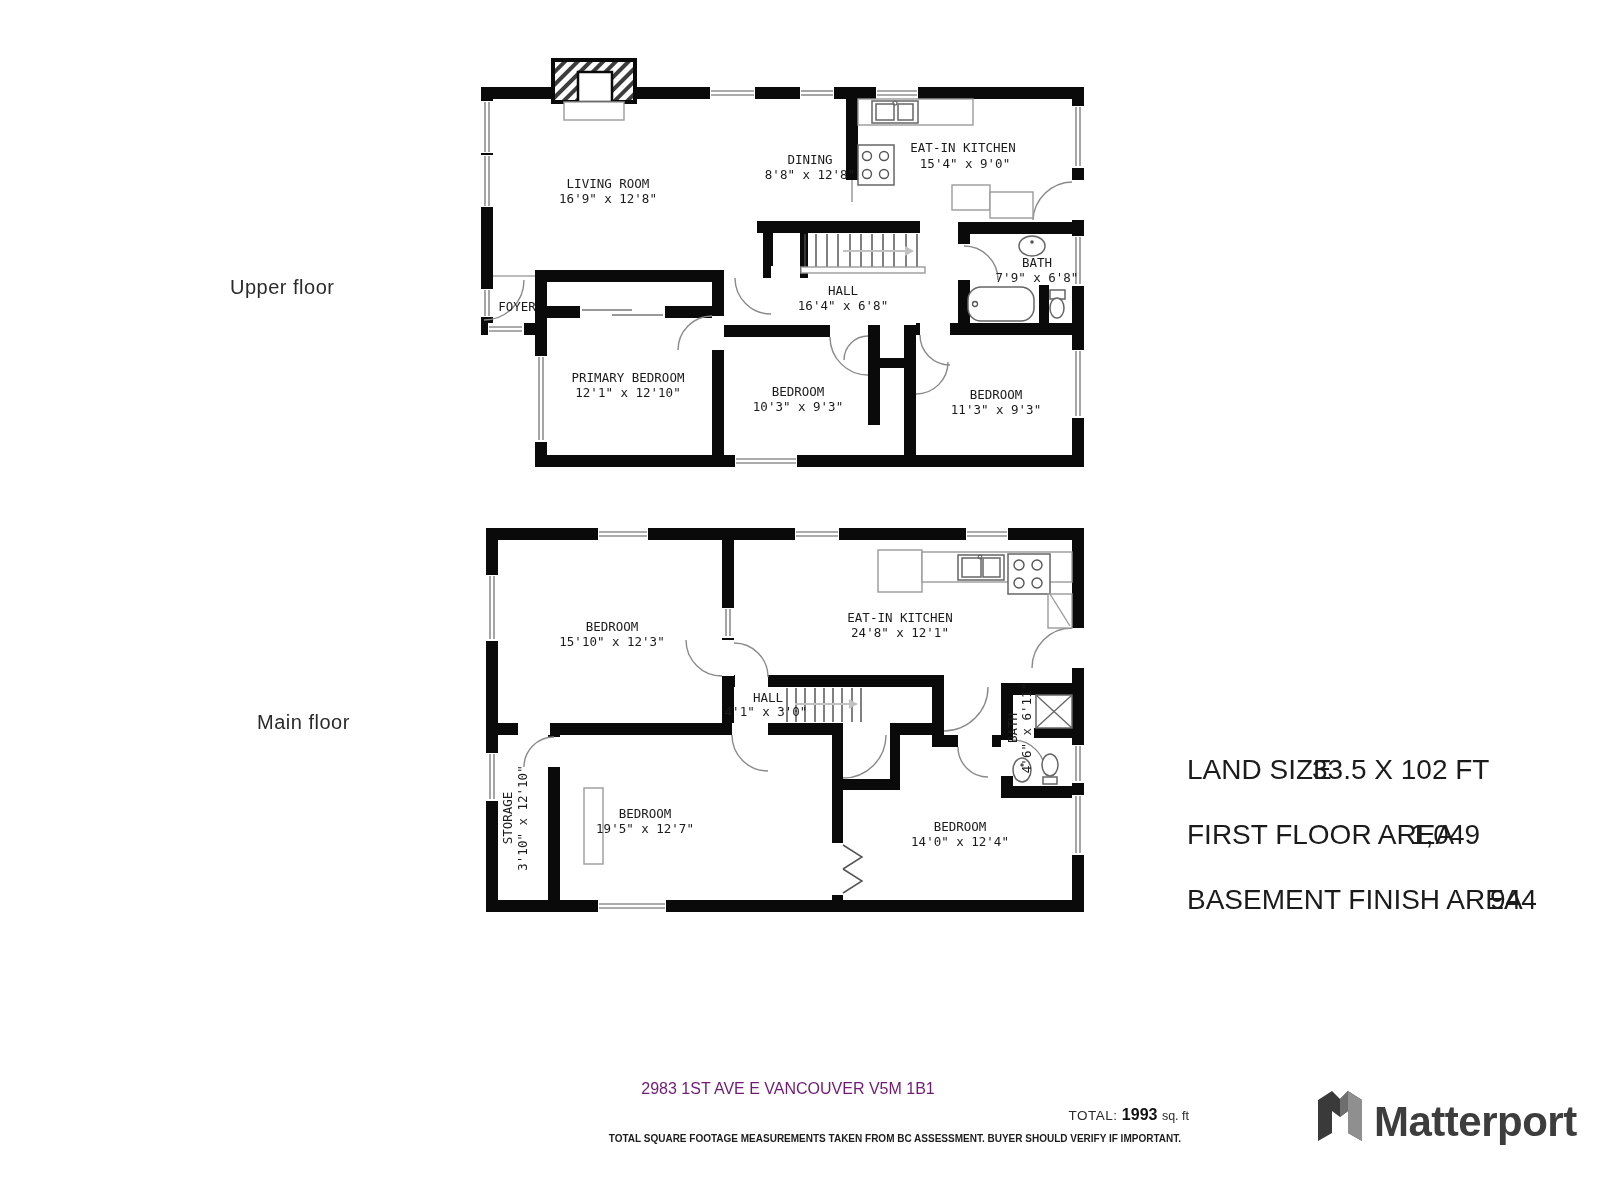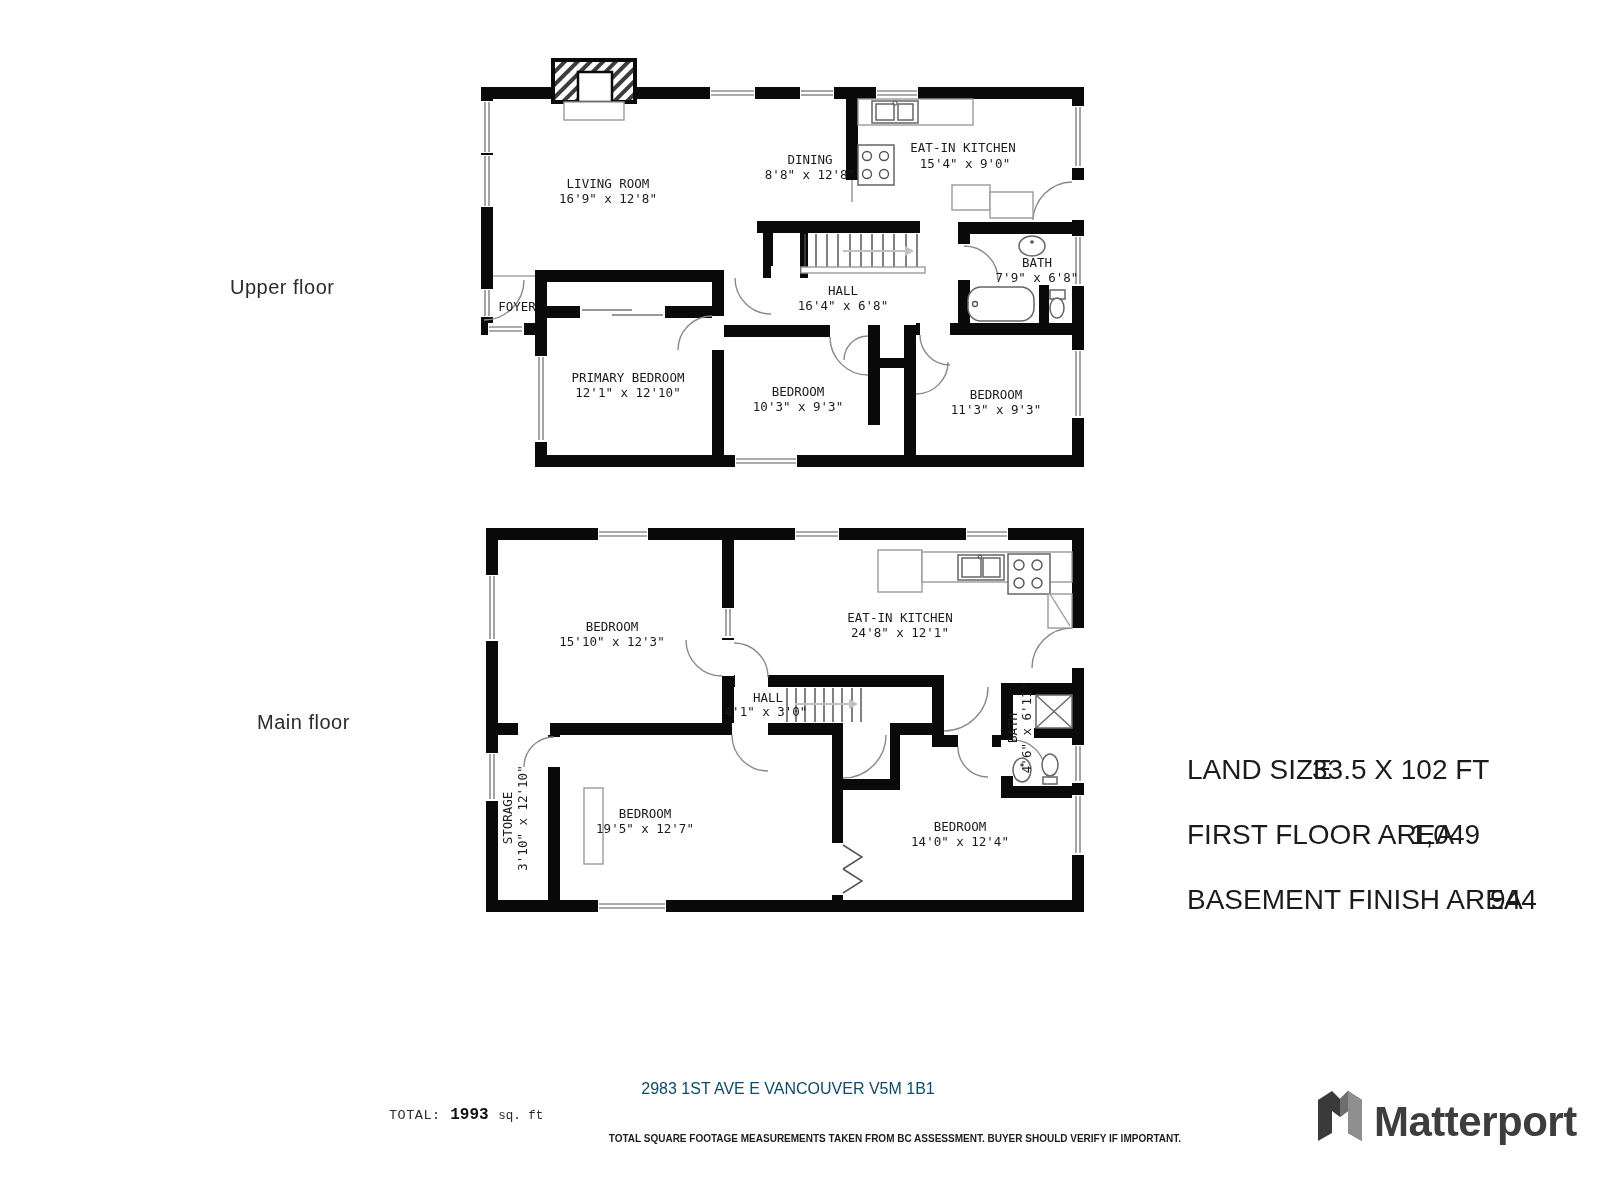--- a/index.html
+++ b/index.html
@@ -6,22 +6,22 @@
   .canvas{position:relative;width:1600px;height:1200px;background:#ffffff;overflow:hidden;
           font-family:"Liberation Sans",sans-serif;}
   .plan-svg{position:absolute;left:0;top:0;}
   .floor-label{position:absolute;font-size:20px;color:#2b2b2b;letter-spacing:0.5px;}
   .info-block{position:absolute;left:1187px;top:0;width:380px;}
   .info-row{position:absolute;left:0;width:380px;height:28px;font-size:28px;color:#1b1b1b;white-space:nowrap;}
   .info-row .val{position:absolute;top:0;}
   .row-0{top:754px;} .row-0 .val{left:125px;}
   .row-1{top:819px;} .row-1 .val{left:223px;}
   .row-2{top:884px;} .row-2 .val{left:260px;padding-left:43px;}
-  .addr{position:absolute;left:388px;width:800px;top:1080px;text-align:center;font-size:16px;color:#0c4a6e;}
-  .total-line{position:absolute;left:389px;width:800px;top:1106px;text-align:left;color:#2b2b2b;font-family:Liberation Mono, monospace;}
+  .addr{position:absolute;left:388px;width:800px;top:1080px;text-align:center;font-size:16px;color:#701a75;}
+  .total-line{position:absolute;left:389px;width:800px;top:1106px;text-align:right;color:#2b2b2b;}
   .total-line .t-label{font-size:13.5px;letter-spacing:0.5px;}
   .total-line .t-value{font-size:16px;font-weight:bold;color:#111;}
   .total-line .t-unit{font-size:12.5px;}
   .disclaimer{position:absolute;left:381px;width:800px;text-align:right;font-size:10px;font-weight:bold;color:#1c1c1c;}
   .disc1{top:1133px;} .disc2{top:1147px;}
   .logo{position:absolute;left:1318px;top:1091px;height:50px;}
   .logo-word{position:absolute;left:1374px;top:1098px;font-size:42px;font-weight:bold;color:#3d3d3d;letter-spacing:-0.5px;}
   .rlabel{font-family:"DejaVu Sans Mono",monospace;font-size:12.5px;fill:#1b1b1b;text-anchor:middle;}
   .wall{fill:#0a0a0a;}
   .gap{fill:#ffffff;}

